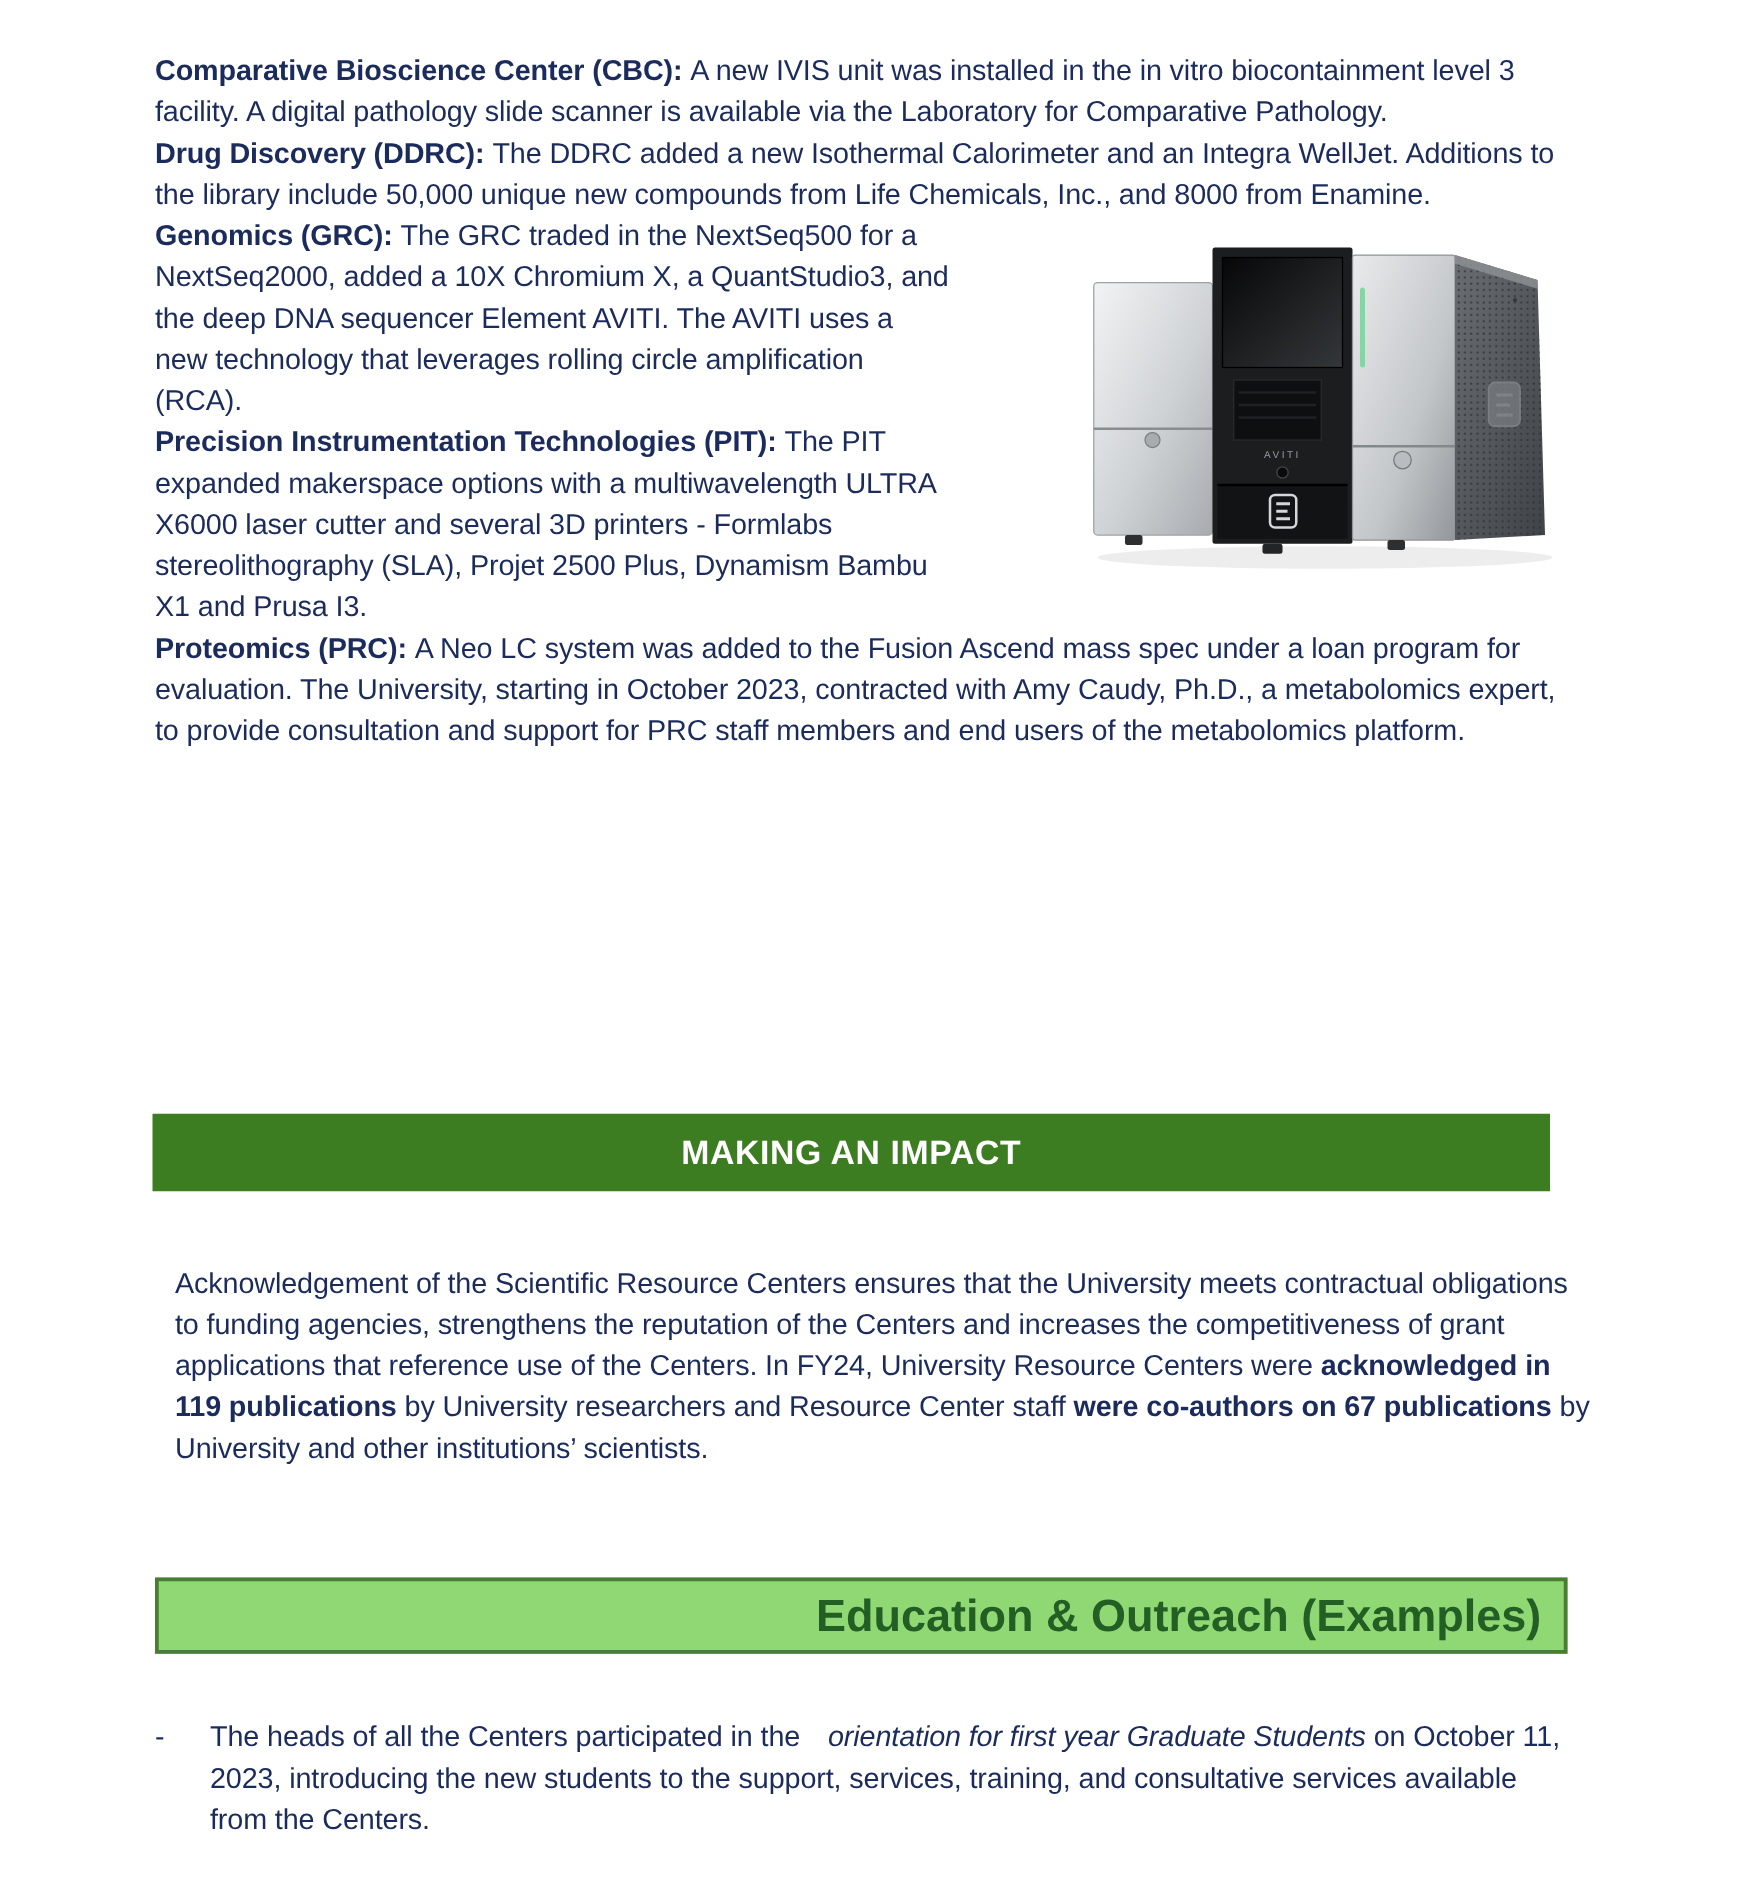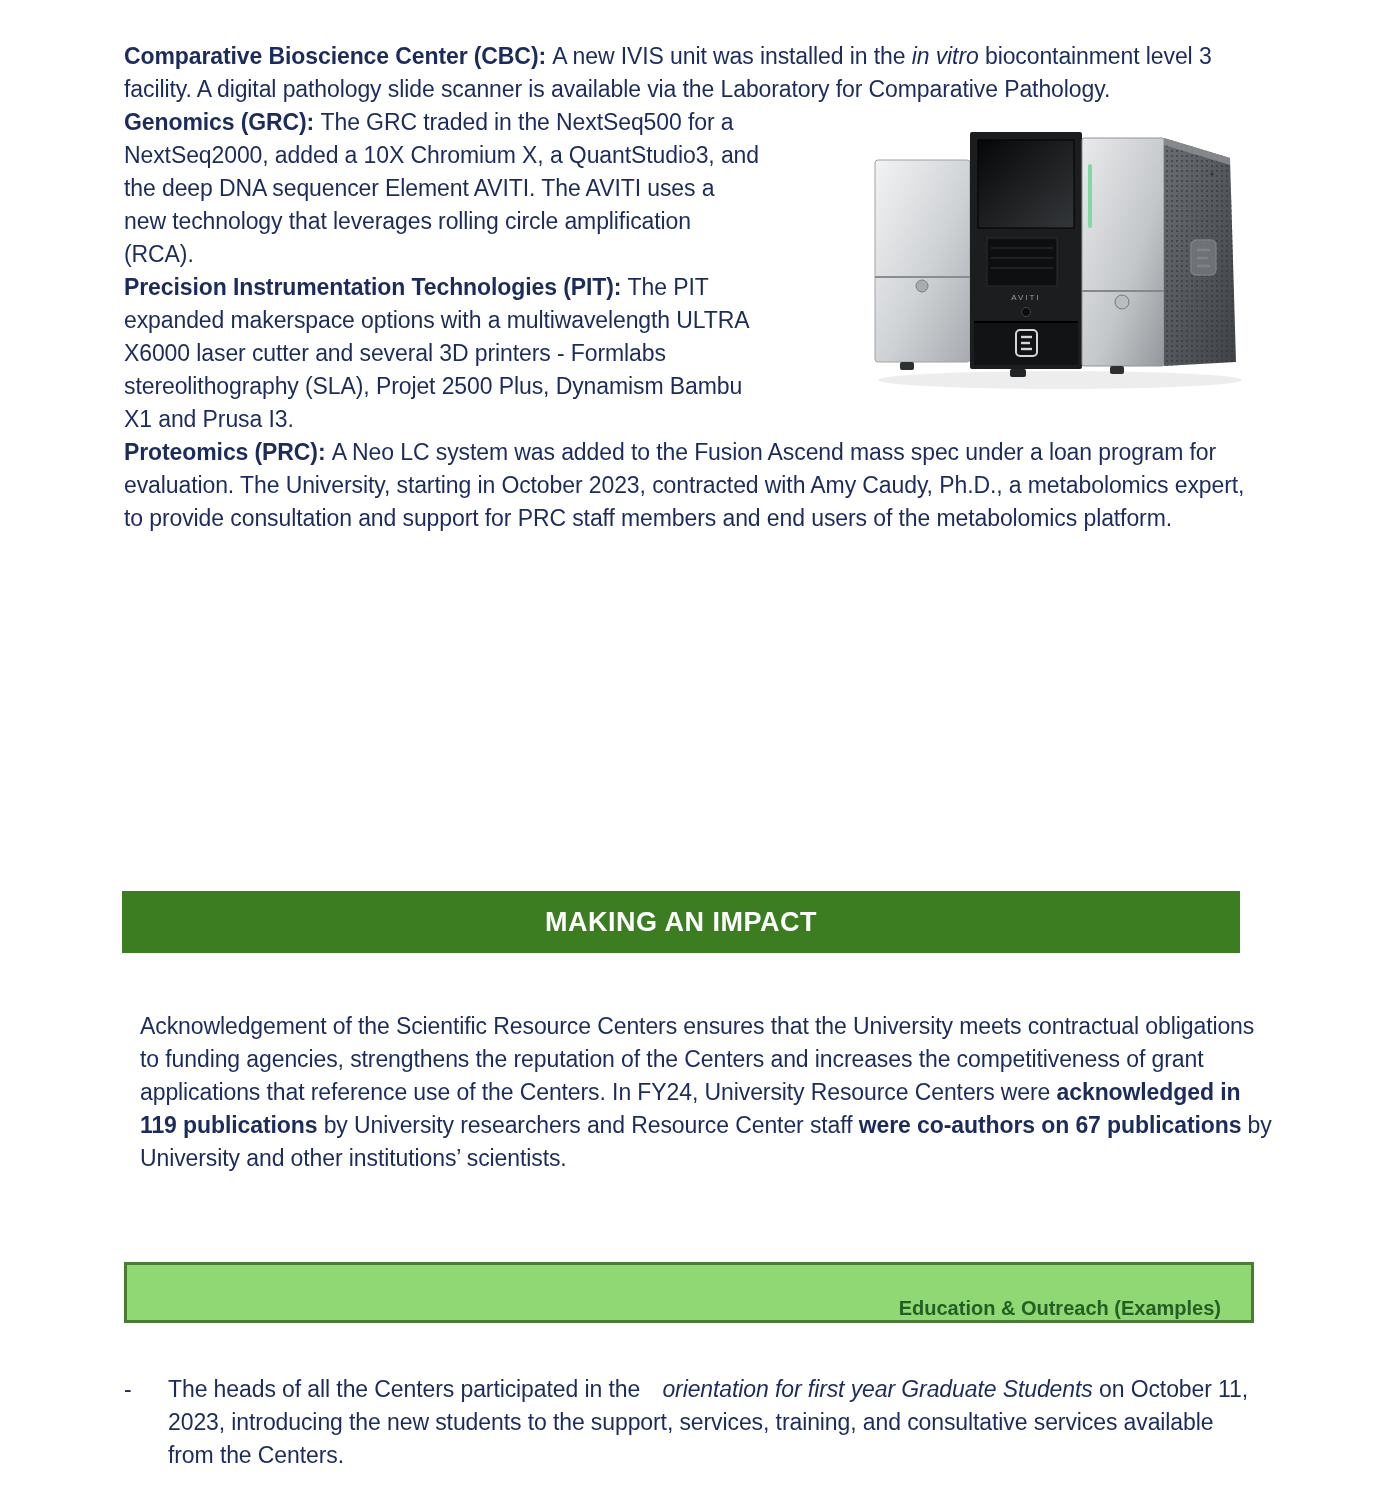--- a/index.html
+++ b/index.html
@@ -19,21 +19,21 @@
     letter-spacing: -0.1px;
   }
   .centers {
     position: absolute;
     top: 40px;
     left: 124px;
     width: 1136px;
   }
   .centers p { margin: 0; }
   .seg-b { font-weight: 700; margin-top: 44px; }
-  .seg-i { font-style: italic; }
+  .seg-i { }
   .seg-bi { font-weight: 400; font-style: italic; margin-left: 16px; }
   .equip-float {
     float: right;
     width: 500px;
     height: 300px;
     display: flex;
     justify-content: flex-end;
     align-items: flex-start;
     text-align: center;
   }
@@ -62,44 +62,45 @@
   .banner-edu {
     position: absolute;
     top: 1262px;
     left: 124px;
     width: 1130px;
     height: 61px;
     background: var(--banner-light-green, #90d873);
     border: 3px solid var(--banner-light-border, #4a7c35);
     color: var(--banner-light-text, #235f24);
     font-weight: 700;
-    font-size: 20px;
-    display: flex;
-    align-items: flex-end;
+    font-size: 36px;
+    display: flex;
+    align-items: center;
     justify-content: flex-end;
-    padding-right: 30px;
+    padding-right: 18px;
   }
   .bullet-row {
     position: absolute;
     top: 1373px;
     left: 124px;
     width: 1140px;
     display: flex;
     align-items: flex-start;
   }
   .bullet-marker { width: 44px; flex: none; }
   .bullet-text { flex: 1; }
 </style>
 </head>
 <body>
 
 <div class="page">
 
   <section class="centers body-text">
     <p><span class="seg-b">Comparative Bioscience Center (CBC): </span><span class="">A new IVIS unit was installed in the </span><span class="seg-i">in vitro</span><span class=""> biocontainment level 3 facility. A digital pathology slide scanner is available via the Laboratory for Comparative Pathology.</span></p>
+    <p><span class="seg-b">Drug Discovery (DDRC): </span><span class="">The DDRC added a new Isothermal Calorimeter and an Integra WellJet. Additions to the library include 50,000 unique new compounds from Life Chemicals, Inc., and 8000 from Enamine.</span></p>
 
     <div class="equip-float">
 
       <svg width="400" height="282" viewBox="0 0 400 282">
         <defs>
           <linearGradient id="silverL" x1="0" y1="0" x2="1" y2="1">
             <stop offset="0" stop-color="#f2f3f4"></stop>
             <stop offset="0.55" stop-color="#cfd2d5"></stop>
             <stop offset="1" stop-color="#a7abaf"></stop>
           </linearGradient>

